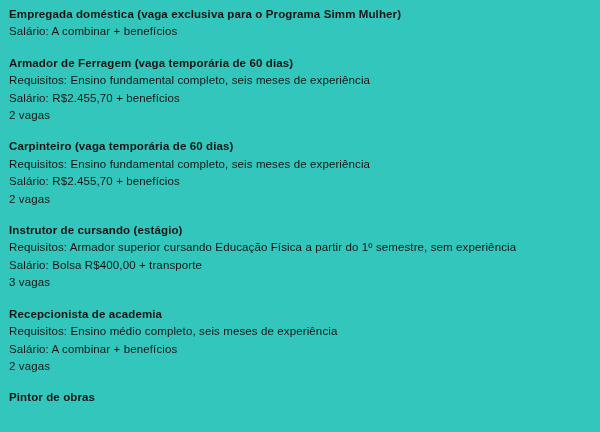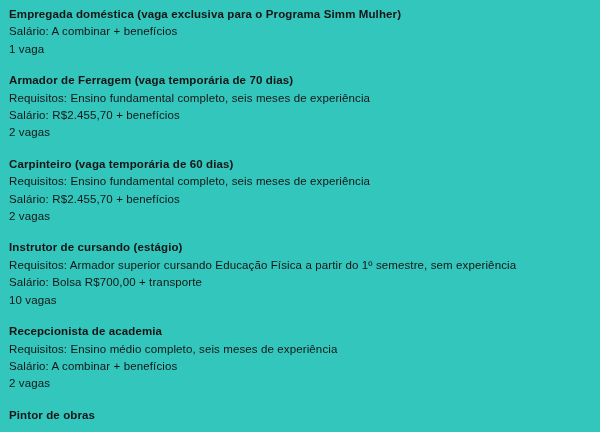--- a/index.html
+++ b/index.html
@@ -49,42 +49,41 @@
   }
 </style>
 </head>
 <body>
 
 <div id="job-list">
 
   <div class="job">
     <div class="job-title">Empregada doméstica (vaga exclusiva para o Programa Simm Mulher)</div>
     <div class="job-line">Salário: A combinar + benefícios</div>
-    <div class="job-line">1 vaga</div>
   </div>
 
   <div class="job">
-    <div class="job-title">Armador de Ferragem (vaga temporária de 70 dias)</div>
+    <div class="job-title">Armador de Ferragem (vaga temporária de 60 dias)</div>
     <div class="job-line">Requisitos: Ensino fundamental completo, seis meses de experiência</div>
     <div class="job-line">Salário: R$2.455,70 + benefícios</div>
     <div class="job-line">2 vagas</div>
   </div>
 
   <div class="job">
     <div class="job-title">Carpinteiro (vaga temporária de 60 dias)</div>
     <div class="job-line">Requisitos: Ensino fundamental completo, seis meses de experiência</div>
     <div class="job-line">Salário: R$2.455,70 + benefícios</div>
     <div class="job-line">2 vagas</div>
   </div>
 
   <div class="job">
     <div class="job-title">Instrutor de cursando (estágio)</div>
     <div class="job-line">Requisitos: Armador superior cursando Educação Física a partir do 1º semestre, sem experiência</div>
-    <div class="job-line">Salário: Bolsa R$700,00 + transporte</div>
-    <div class="job-line">10 vagas</div>
+    <div class="job-line">Salário: Bolsa R$400,00 + transporte</div>
+    <div class="job-line">3 vagas</div>
   </div>
 
   <div class="job">
     <div class="job-title">Recepcionista de academia</div>
     <div class="job-line">Requisitos: Ensino médio completo, seis meses de experiência</div>
     <div class="job-line">Salário: A combinar + benefícios</div>
     <div class="job-line">2 vagas</div>
   </div>
 
   <div class="job">

